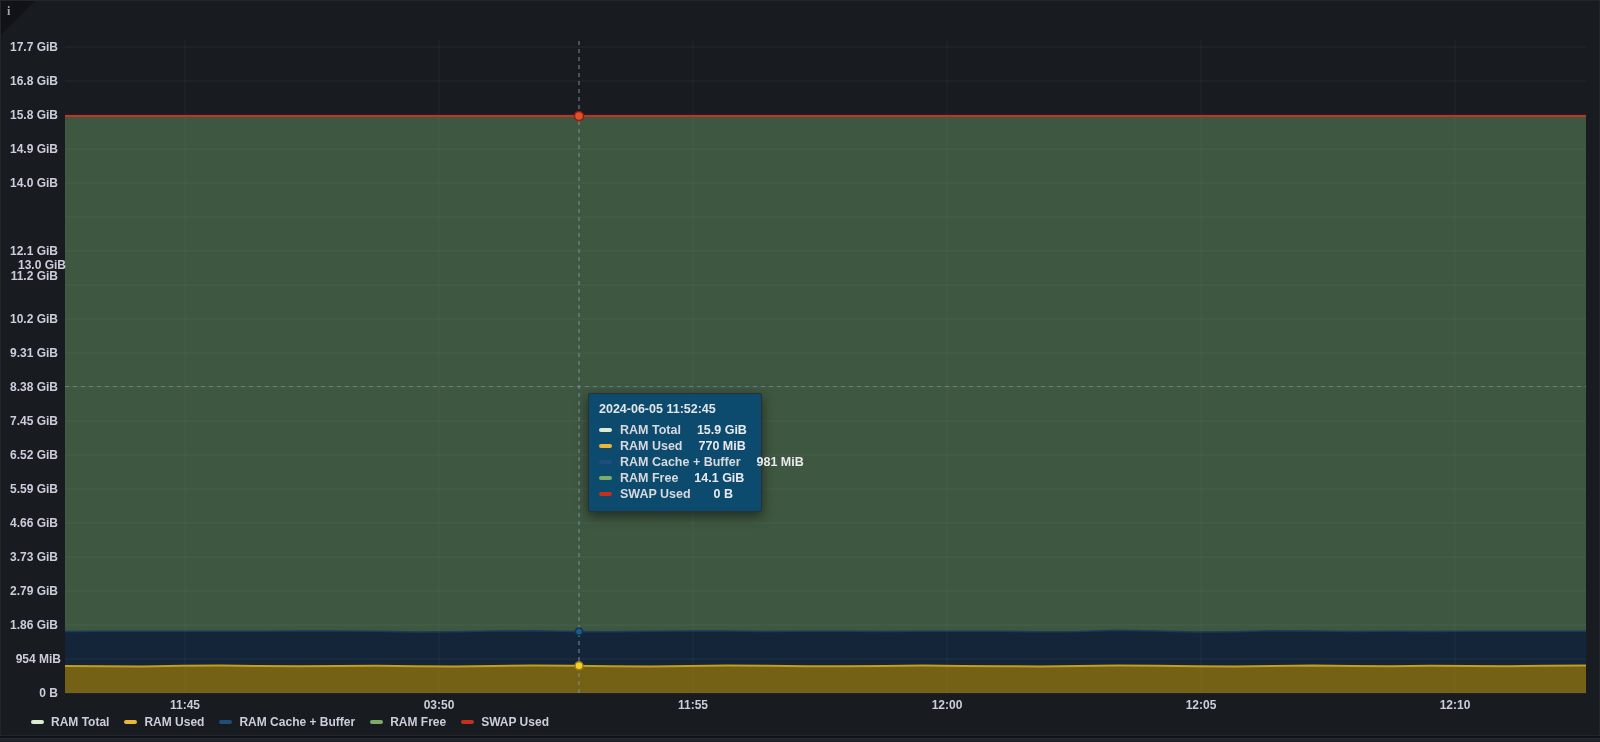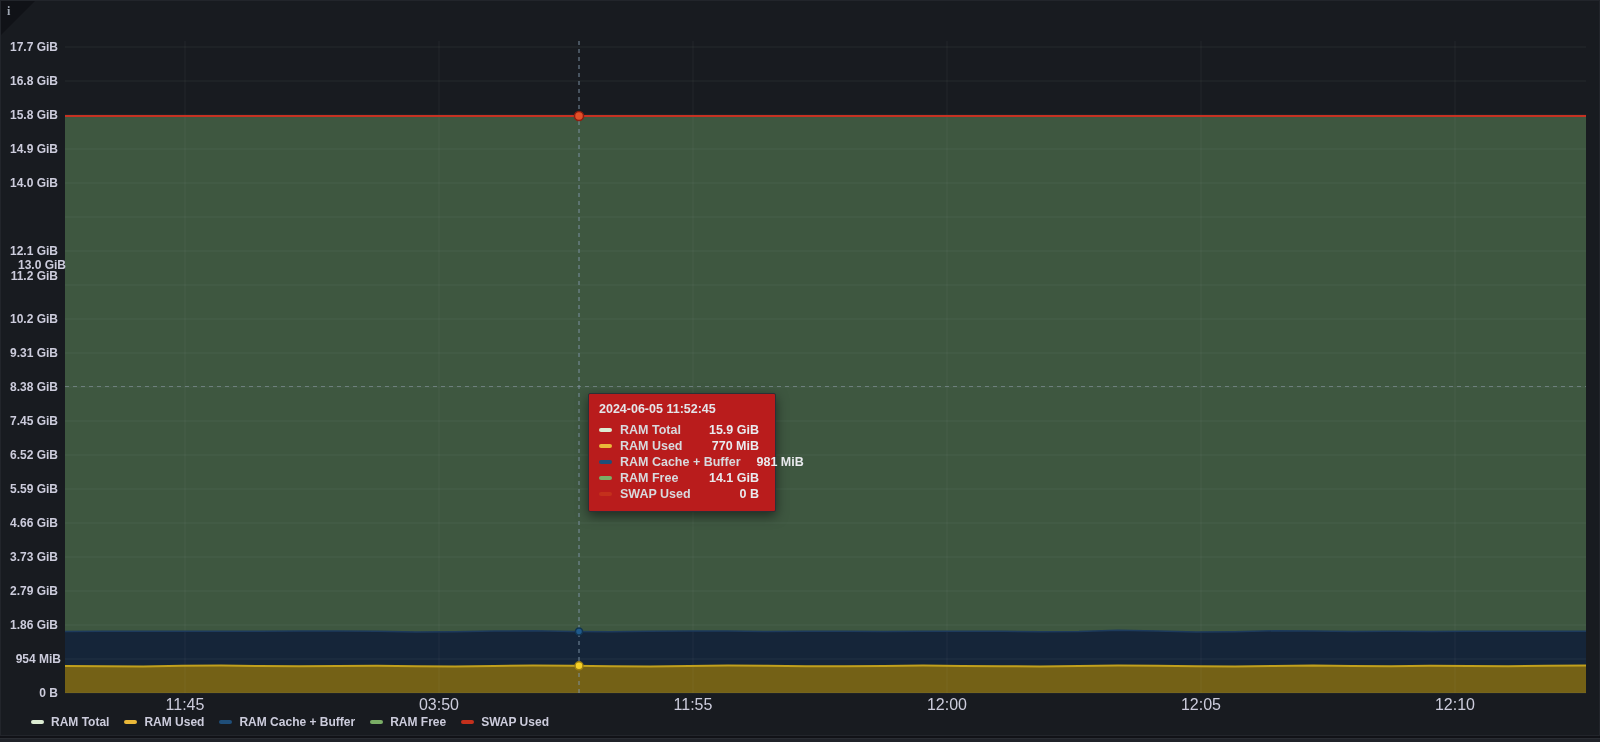--- a/index.html
+++ b/index.html
@@ -23,26 +23,26 @@
   .panel-title { font-size:13.5px; font-weight:700; color:#d8d9dd; }
   .chev { margin-top:2px; }
 
   
   .plot { position:absolute; inset:0; }
   #chart-svg { position:absolute; left:0; top:0; }
 
   .y-tick { position:absolute; width:52px; text-align:right;
             font-size:12px; font-weight:600; color:#ccccdc; line-height:14px; }
   .x-tick { position:absolute; width:70px; text-align:center;
-            font-size:16px; font-weight:400; color:#ccccdc; line-height:14px; }
-
-  
-  .tooltip { position:absolute; left:587px; top:392px; width:188px;
-             background:#b91c1c; border:1px solid #2c3036; border-radius:2px;
-             box-shadow:0 4px 12px rgba(0,0,0,.5); padding:8px 16px 9px 10px; z-index:10; }
+            font-size:12px; font-weight:700; color:#ccccdc; line-height:14px; }
+
+  
+  .tooltip { position:absolute; left:587px; top:392px; width:174px;
+             background:#0c4a6e; border:1px solid #2c3036; border-radius:2px;
+             box-shadow:0 4px 12px rgba(0,0,0,.5); padding:8px 28px 9px 10px; z-index:10; }
   .tt-title { font-size:12.5px; font-weight:700; color:#e4e5e9; margin-bottom:6px; }
   .tt-row { display:flex; align-items:center; height:16px; font-size:12.5px; font-weight:600; color:#d8d9dd; }
   .tt-swatch { width:13px; height:4px; border-radius:2px; margin-right:8px; flex:0 0 13px; }
   .tt-label { white-space:nowrap; }
   .tt-value { margin-left:auto; padding-left:16px; white-space:nowrap; color:#e9eaee; }
 
   
   .legend { position:absolute; left:30px; top:712px; height:18px;
             display:flex; align-items:center; gap:15px; z-index:3; }
   .legend-item { display:flex; align-items:center; gap:7px; cursor:pointer; }

